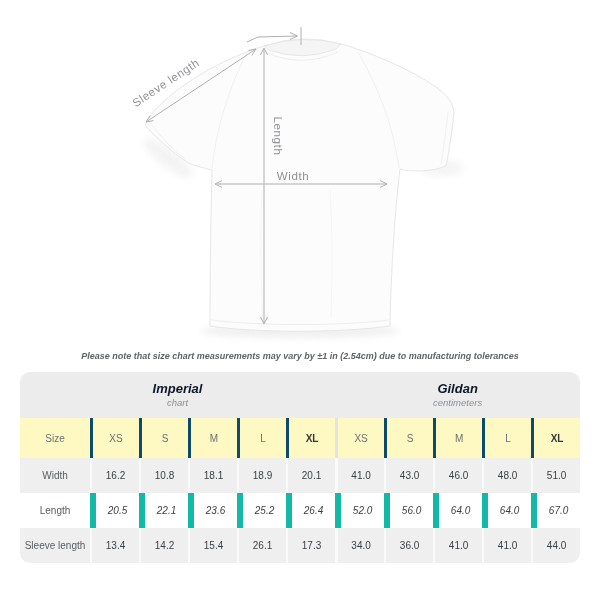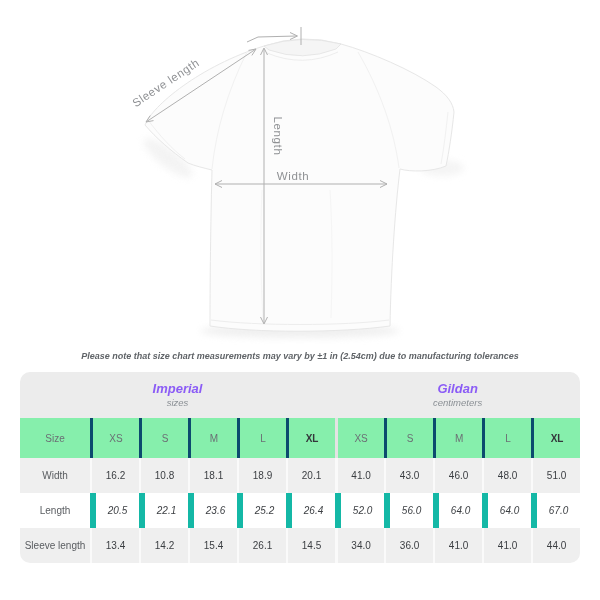--- a/index.html
+++ b/index.html
@@ -52,32 +52,32 @@
     font-weight:normal;
   }
   .unit-row th {
     background:#ececec;
     height:46px;
   }
   .unit-label {
     font-size:13px;
     font-weight:bold;
     font-style:italic;
-    color:#8b5cf6;
+    color:#0f172a;
     line-height:15px;
   }
   .unit-sub {
     font-size:9.5px;
     font-style:italic;
     color:#8b9095;
     line-height:12px;
     margin-top:1px;
   }
   .size-row th {
-    background:#86efac;
+    background:#fef9c3;
     height:40px;
     font-size:10px;
     color:#6b6f74;
   }
   .size-row th + th { border-left:3px solid #0c4a6e;margin-left:9px; }
   .size-row th.hl { color:#34373b; font-weight:bold; }
   tbody td {
     height:35px;
     font-size:10px;
     color:#3b3e42;
@@ -166,21 +166,21 @@
   <div class="table-wrap">
     <table class="size-chart">
       <colgroup>
         <col style="width:70px">
         <col span="10" style="width:49px">
       </colgroup>
       <thead>
         <tr class="unit-row">
           <th colspan="6">
             <div class="unit-label">Imperial</div>
-            <div class="unit-sub">sizes</div>
+            <div class="unit-sub">chart</div>
           </th>
           <th colspan="5">
             <div class="unit-label">Gildan</div>
             <div class="unit-sub">centimeters</div>
           </th>
         </tr>
         <tr class="size-row">
           <th>Size</th>
           <th>XS</th>
           <th>S</th>
@@ -220,21 +220,21 @@
           <td>64.0</td>
           <td>64.0</td>
           <td>67.0</td>
         </tr>
         <tr class="stripe">
           <td class="lbl">Sleeve length</td>
           <td>13.4</td>
           <td>14.2</td>
           <td>15.4</td>
           <td>26.1</td>
-          <td>14.5</td>
+          <td>17.3</td>
           <td class="group-start">34.0</td>
           <td>36.0</td>
           <td>41.0</td>
           <td>41.0</td>
           <td>44.0</td>
         </tr>
       </tbody>
     </table>
   </div>
 </div>

